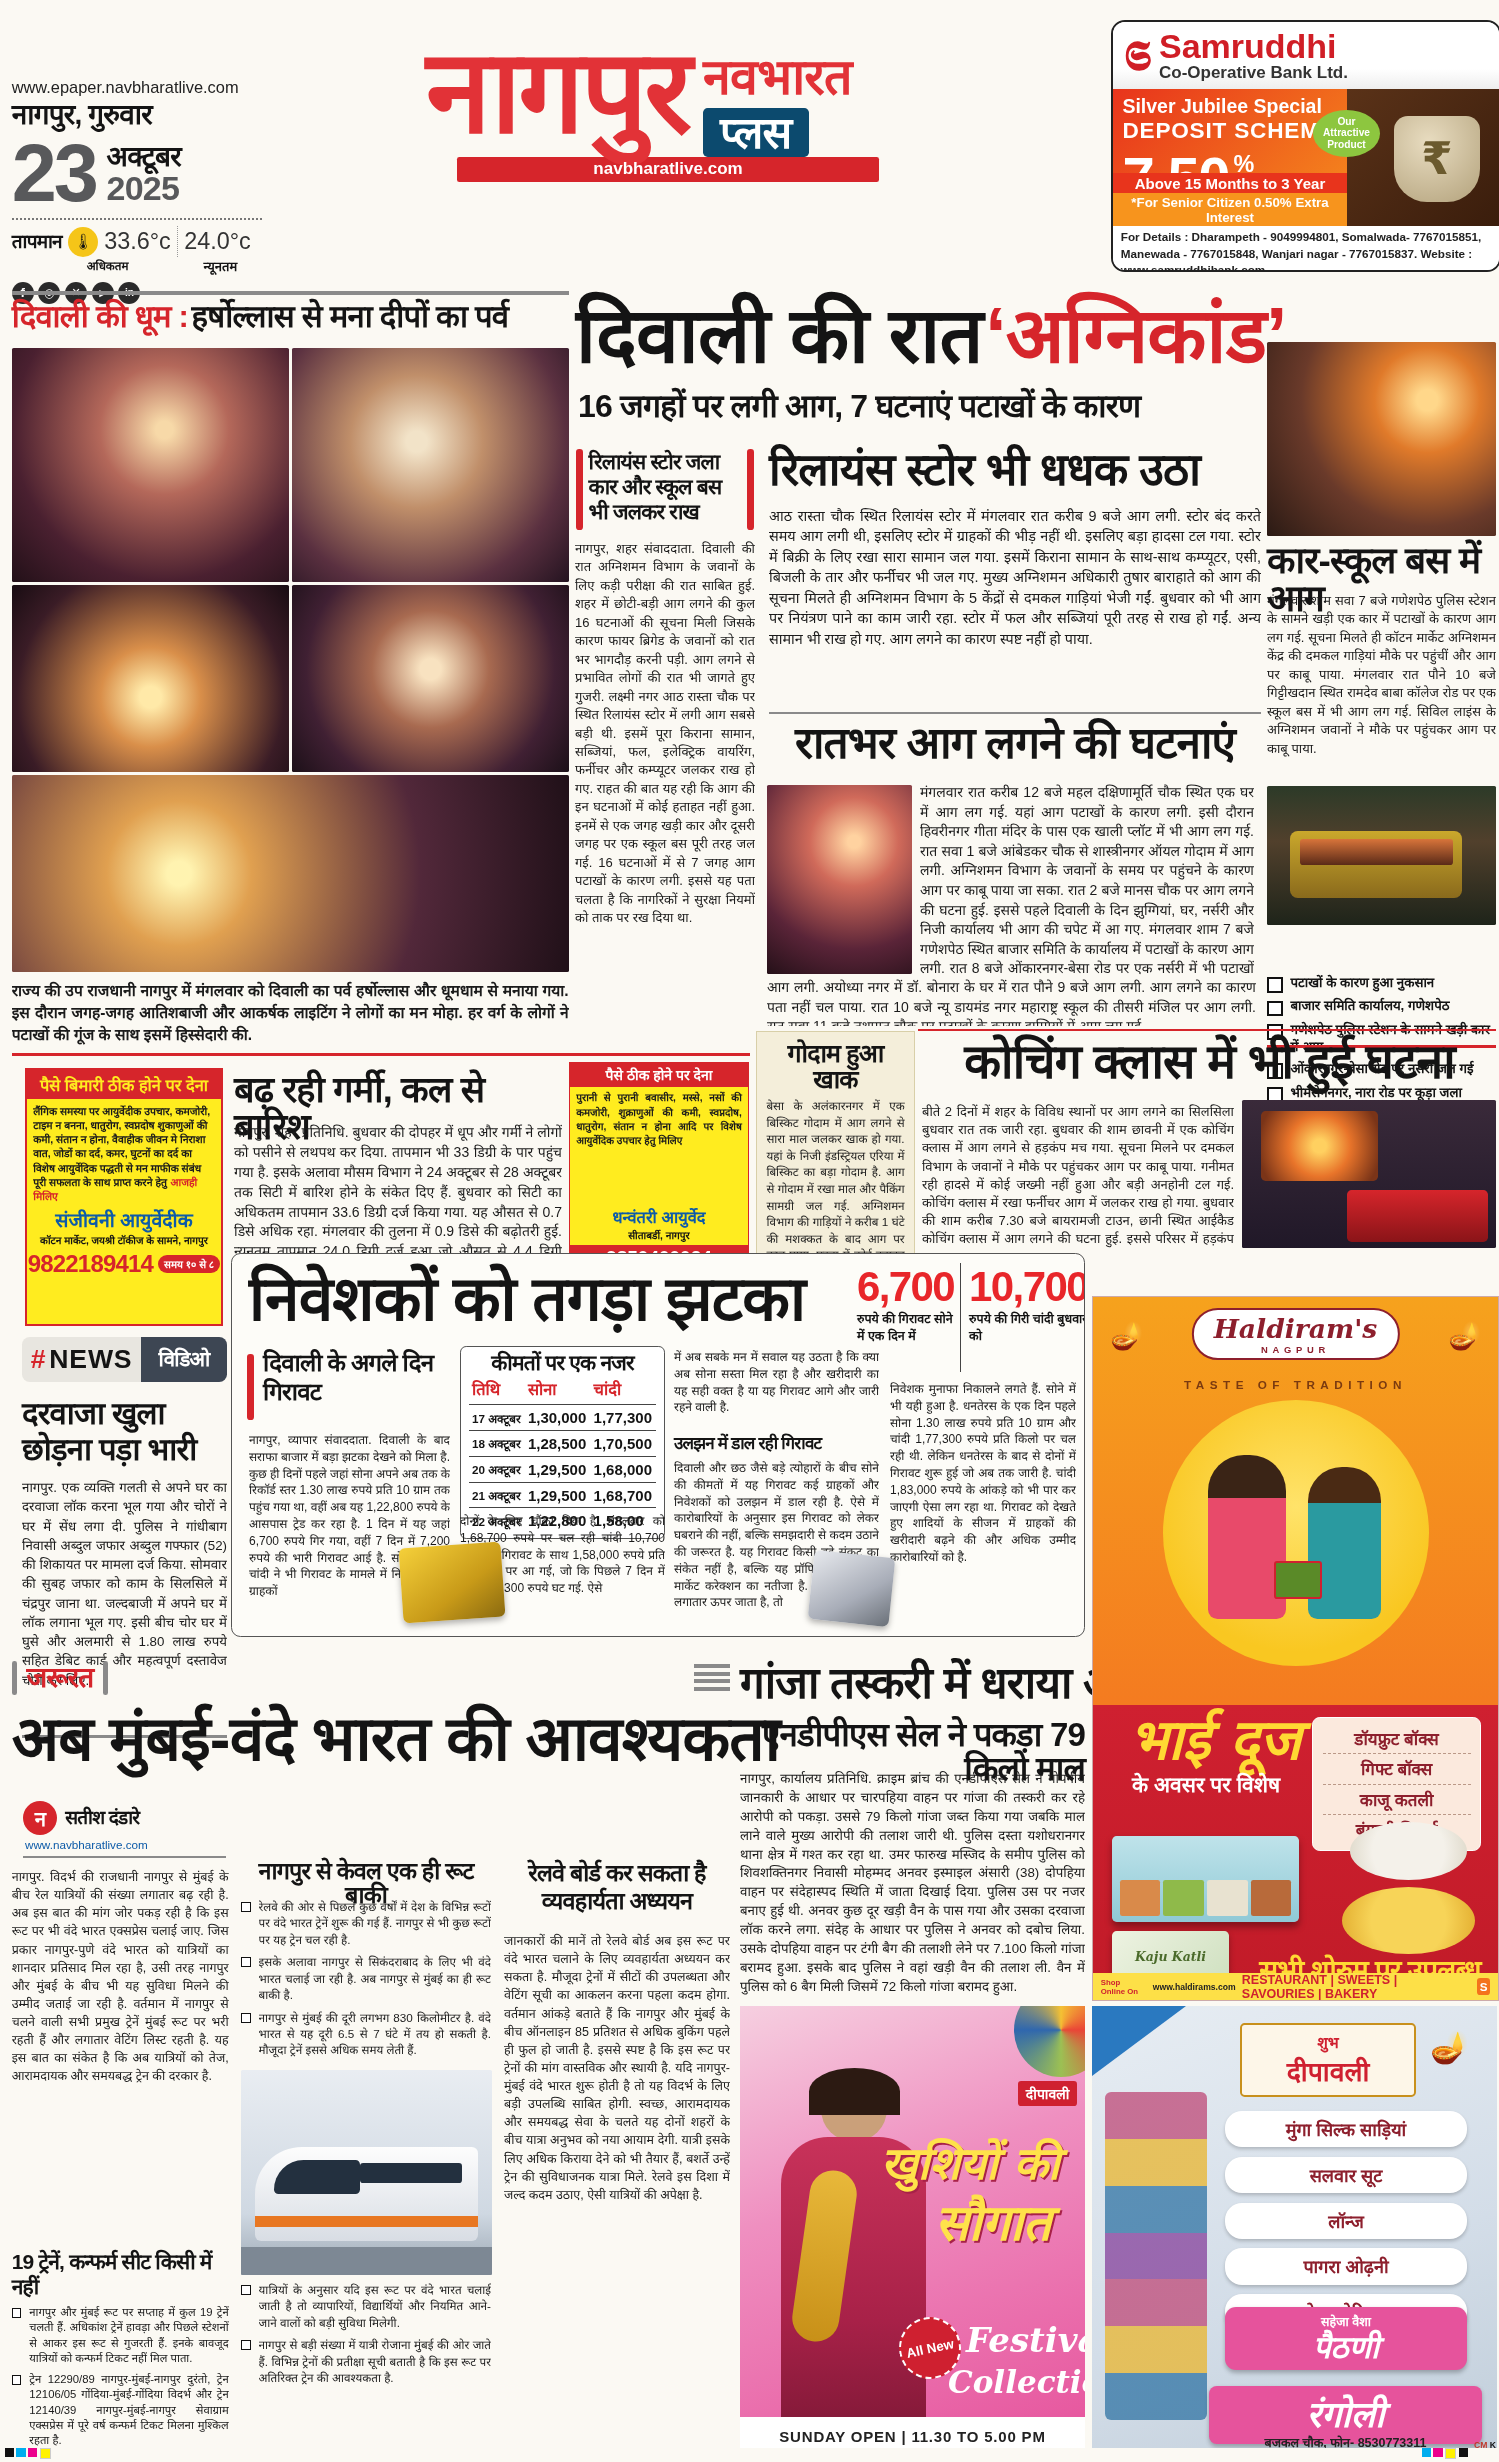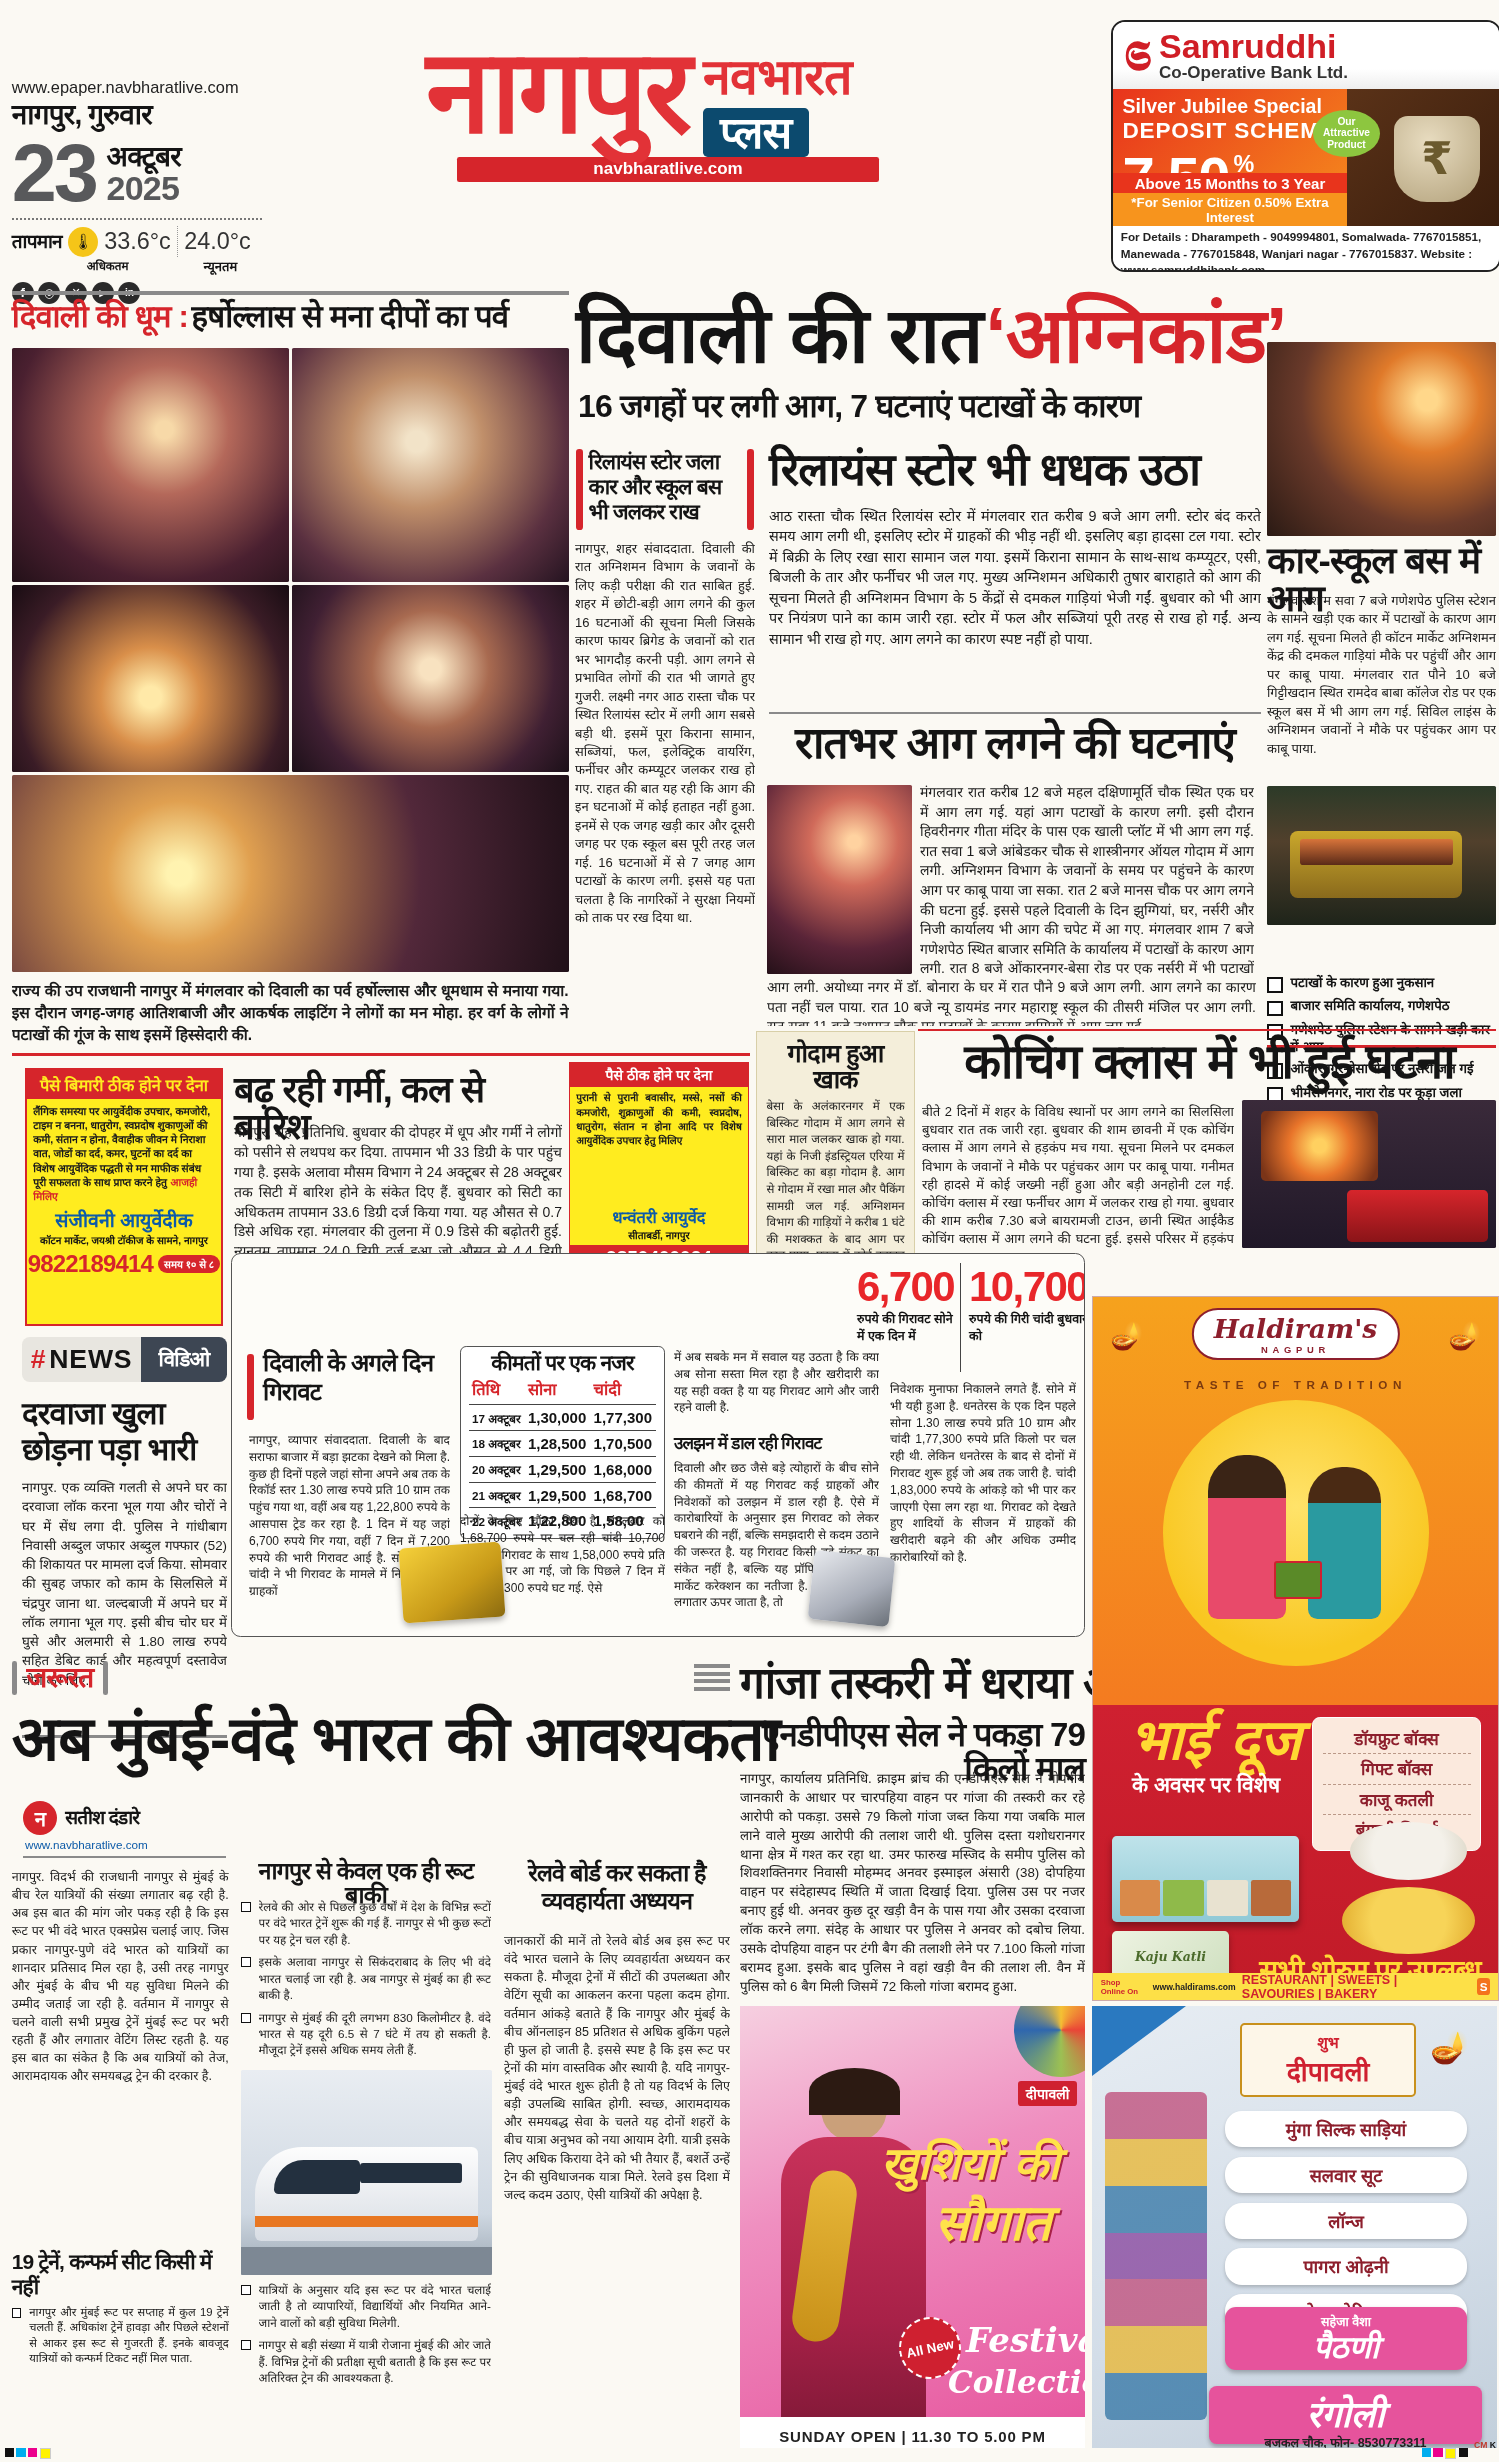--- a/index.html
+++ b/index.html
@@ -229,20 +229,21 @@
     </div>
     <div style="width:86px;background:#3d4653;border-radius:0 7.8px 7.8px 0;display:flex;align-items:center;justify-content:center;">
       <span class="hd" style="color:#fff;font-size:20.3px;">विडिओ</span>
     </div>
   </div>
   <div class="abs hd" style="left:22px;top:1396px;width:205px;font-size:31px;line-height:1.15;">दरवाजा खुला छोड़ना पड़ा भारी</div>
   <div class="abs bt" style="left:22px;top:1478px;width:205px;height:251px;font-size:13.3px;line-height:1.45;">नागपुर. एक व्यक्ति गलती से अपने घर का दरवाजा लॉक करना भूल गया और चोरों ने घर में सेंध लगा दी. पुलिस ने गांधीबाग निवासी अब्दुल जफार अब्दुल गफ्फार (52) की शिकायत पर मामला दर्ज किया. सोमवार की सुबह जफार को काम के सिलसिले में चंद्रपुर जाना था. जल्दबाजी में अपने घर में लॉक लगाना भूल गए. इसी बीच चोर घर में घुसे और अलमारी से 1.80 लाख रुपये सहित डेबिट कार्ड और महत्वपूर्ण दस्तावेज चोरी कर लिए.</div>
   <div class="abs grayrule" style="left:22px;top:1637px;width:205px;height:3.1px;top:1735px;"></div>
 
   <div class="abs" style="left:231px;top:1253px;width:854px;height:384px;border:1.6px solid #555;border-radius:9.4px;background:#fdfcf8;box-sizing:border-box;overflow:hidden;">
+    <div class="hd" style="position:absolute;left:17px;top:12.5px;width:601px;font-size:62px;white-space:nowrap;">निवेशकों को तगड़ा झटका</div>
 
     <div style="position:absolute;left:625px;top:9.4px;width:223px;height:109px;display:flex;">
       <div style="flex:1;padding-right:6.2px;">
         <div class="statnum" style="font-size:42px;">6,700</div>
         <div class="cap" style="font-size:12.5px;">रुपये की गिरावट सोने में एक दिन में</div>
       </div>
       <div style="border-left:1.6px solid #444;"></div>
       <div style="flex:1;padding-left:7.8px;">
         <div class="statnum" style="font-size:42px;">10,700</div>
         <div class="cap" style="font-size:12.5px;">रुपये की गिरी चांदी बुधवार को</div>
@@ -324,20 +325,24 @@
     <div class="grayrule" style="height:2.3px;margin-top:4.7px;"></div>
   </div>
 
   <div class="abs bt" style="left:11.7px;top:1868px;width:217px;height:373px;font-size:12.5px;line-height:1.45;">नागपुर. विदर्भ की राजधानी नागपुर से मुंबई के बीच रेल यात्रियों की संख्या लगातार बढ़ रही है. अब इस बात की मांग जोर पकड़ रही है कि इस रूट पर भी वंदे भारत एक्सप्रेस चलाई जाए. जिस प्रकार नागपुर-पुणे वंदे भारत को यात्रियों का शानदार प्रतिसाद मिल रहा है, उसी तरह नागपुर और मुंबई के बीच भी यह सुविधा मिलने की उम्मीद जताई जा रही है. वर्तमान में नागपुर से चलने वाली सभी प्रमुख ट्रेनें मुंबई रूट पर भरी रहती हैं और लगातार वेटिंग लिस्ट रहती है. यह इस बात का संकेत है कि अब यात्रियों को तेज, आरामदायक और समयबद्ध ट्रेन की दरकार है.</div>
   <div class="abs hd" style="left:11.7px;top:2249px;width:217px;font-size:21px;line-height:1.2;">19 ट्रेनें, कन्फर्म सीट किसी में नहीं</div>
   <div class="abs" style="left:11.7px;top:2305px;width:217px;height:147px;overflow:hidden;">
     <div style="display:flex;margin-bottom:6.2px;">
         <span class="sq" style="width:7.8px;height:7.8px;border-width:1.6px;"></span>
         <span class="bt" style="font-size:11.3px;line-height:1.35;">नागपुर और मुंबई रूट पर सप्ताह में कुल 19 ट्रेनें चलती हैं. अधिकांश ट्रेनें हावड़ा और पिछले स्टेशनों से आकर इस रूट से गुजरती हैं. इनके बावजूद यात्रियों को कन्फर्म टिकट नहीं मिल पाता.</span>
       </div>
+    <div style="display:flex;margin-bottom:6.2px;">
+        <span class="sq" style="width:7.8px;height:7.8px;border-width:1.6px;"></span>
+        <span class="bt" style="font-size:11.3px;line-height:1.35;">ट्रेन 12290/89 नागपुर-मुंबई-नागपुर दुरंतो, ट्रेन 12106/05 गोंदिया-मुंबई-गोंदिया विदर्भ और ट्रेन 12140/39 नागपुर-मुंबई-नागपुर सेवाग्राम एक्सप्रेस में पूरे वर्ष कन्फर्म टिकट मिलना मुश्किल रहता है.</span>
+      </div>
 
   </div>
 
   <div class="abs hd" style="left:241px;top:1859px;width:250px;font-size:23.4px;text-align:center;">नागपुर से केवल एक ही रूट बाकी</div>
   <div class="abs" style="left:241px;top:1899px;width:250px;height:166px;overflow:hidden;">
     <div style="display:flex;margin-bottom:6.2px;">
         <span class="sq" style="width:7.8px;height:7.8px;border-width:1.6px;"></span>
         <span class="bt" style="font-size:11.7px;line-height:1.4;">रेलवे की ओर से पिछले कुछ वर्षों में देश के विभिन्न रूटों पर वंदे भारत ट्रेनें शुरू की गई हैं. नागपुर से भी कुछ रूटों पर यह ट्रेन चल रही है.</span>
       </div>
     <div style="display:flex;margin-bottom:6.2px;">

